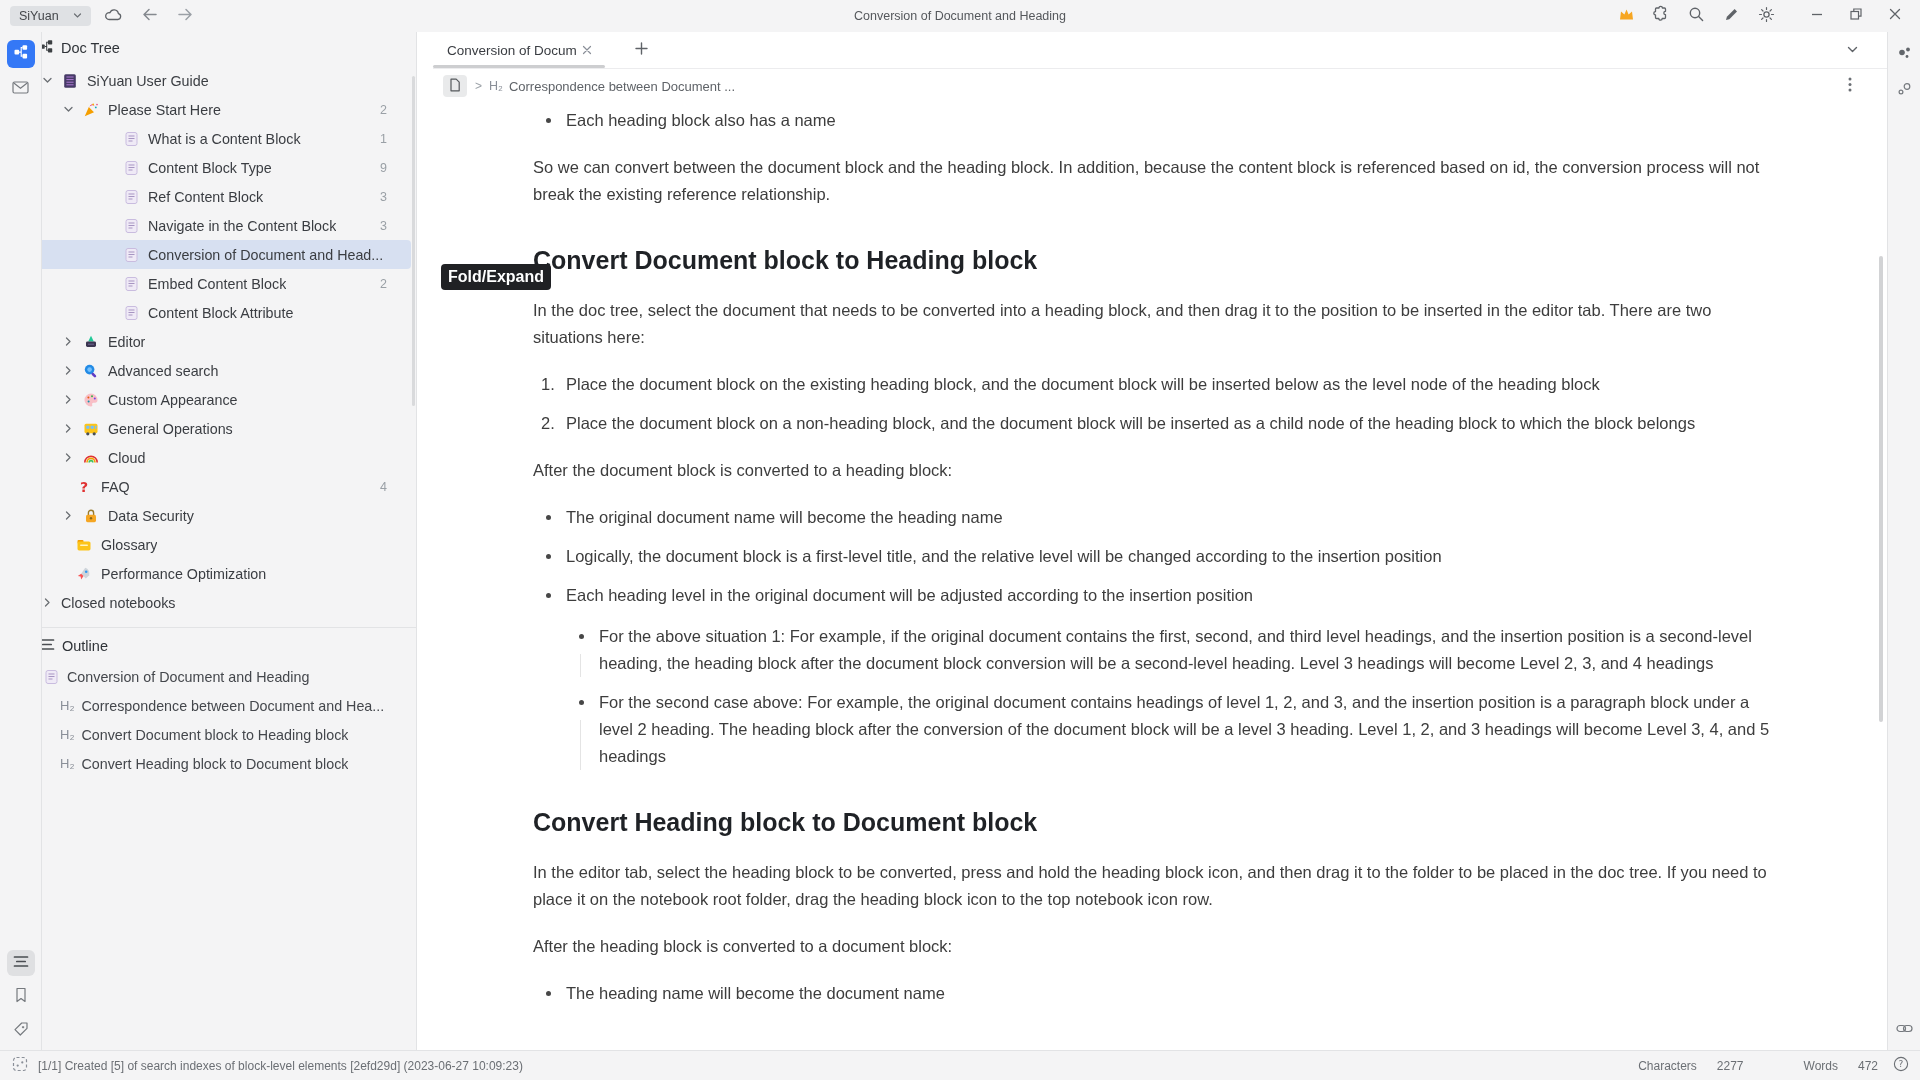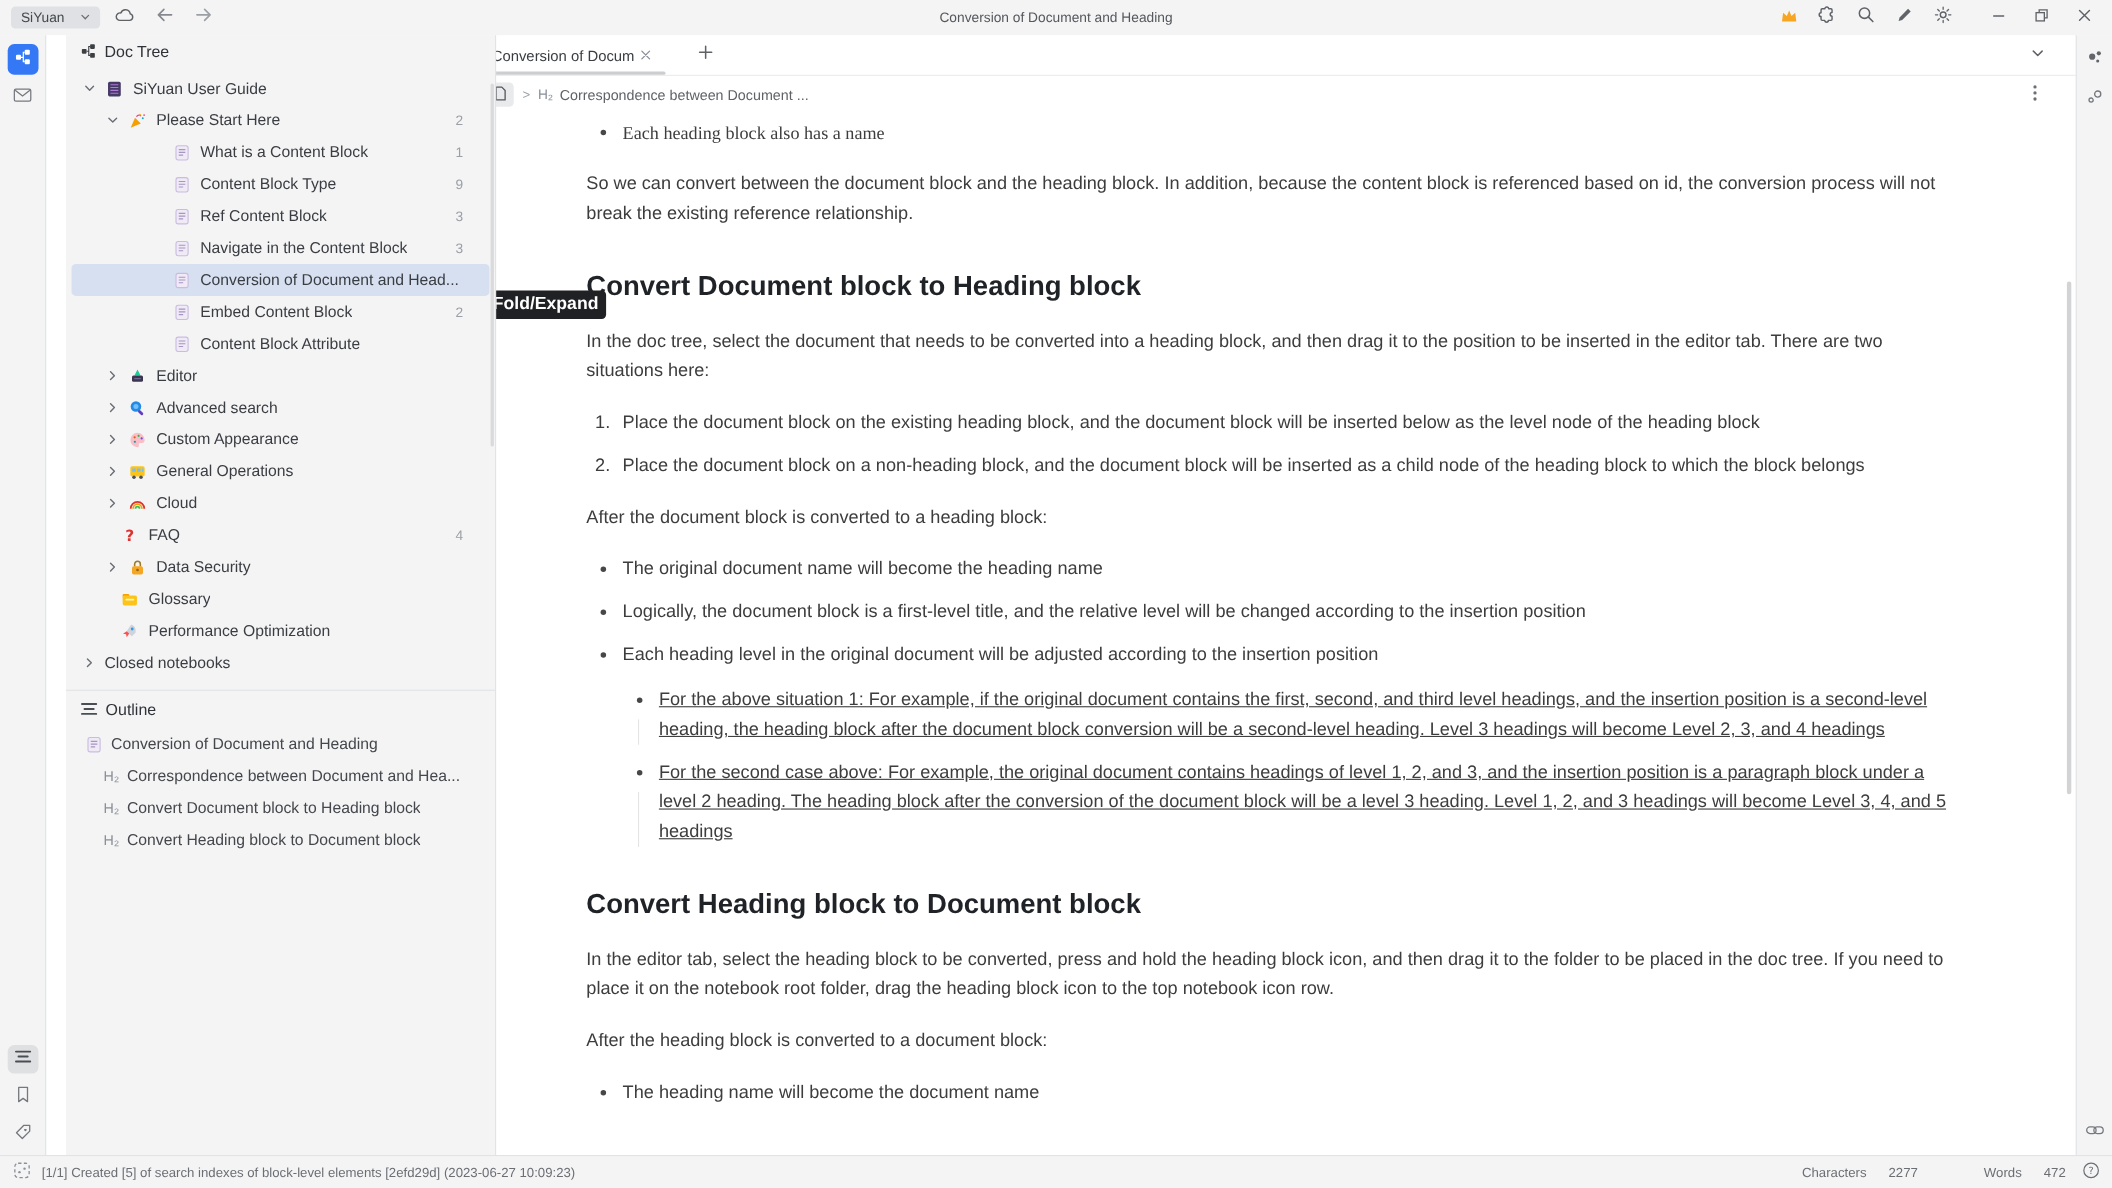--- a/index.html
+++ b/index.html
@@ -17,21 +17,21 @@
 
   
   .left-rail { position:absolute; left:0; top:32px; width:42px; bottom:30px; background:#f4f4f5; border-right:1px solid #e2e3e5; display:flex; flex-direction:column; align-items:center; z-index:20; }
   .rail-btn { width:28px; height:26px; display:flex; align-items:center; justify-content:center; border-radius:6px; margin-top:8px; }
   .rail-btn.primary { background:#3478f6; height:28px; }
   .rail-spacer { flex:1; }
   .rail-btn.active { background:#dfe0e2; }
   .left-rail .bottom-group { margin-bottom:6px; display:flex; flex-direction:column; align-items:center; }
 
   
-  .sidebar { position:absolute; left:60px; top:32px; width:391px; bottom:30px; background:#f4f4f5; border-right:1px solid #e2e3e5; display:flex; flex-direction:column; z-index:10; }
+  .sidebar { position:absolute; left:26px; top:32px; width:391px; bottom:30px; background:#f4f4f5; border-right:1px solid #e2e3e5; display:flex; flex-direction:column; z-index:10; }
   .panel-header { height:32px; flex:none; display:flex; align-items:center; gap:7px; padding-left:13px; font-size:14.5px; color:#2f3338; }
   .tree { padding:2px 0 4px 0; }
   .tree-row { height:29px; margin:0 5px; display:flex; align-items:center; border-radius:4px; font-size:14.3px; color:#3a3d42; cursor:default; white-space:nowrap; }
   .tree-row.selected { background:#d7e0f1; }
   .tree-arrow { width:16px; height:16px; flex:none; display:flex; align-items:center; justify-content:center; margin-right:6px; }
   .tree-ico { width:18px; height:18px; flex:none; display:flex; align-items:center; justify-content:center; margin-right:8px; }
   .tree-label { overflow:hidden; text-overflow:clip; }
   .tree-count { margin-left:auto; padding-right:24px; font-size:12.5px; color:#9aa0a6; }
   .side-divider { height:1px; background:#e2e3e5; margin-top:6px; flex:none; }
   .outline-panel .panel-header { margin-top:2px; }
@@ -61,23 +61,23 @@
   .content { padding:0 107px 0 100px; margin-top:-9px; }
   .content p { font-size:16.5px; line-height:27px; color:#3d3d3d; margin:20px 0; }
   .content h2 { font-size:25px; line-height:33px; font-weight:700; color:#1f2226; margin:36px 0 20px; position:relative; }
   .h2-gutter { position:absolute; left:-44px; top:9px; display:flex; align-items:center; gap:4px; font-weight:400; }
   .h2-gutter .g-h2 { font-size:13px; color:#9aa0a6; }
   .h2-gutter .g-fold { font-size:9px; color:#3c4043; }
   .content ul, .content ol { list-style:none; margin:14px 0; }
   .content li { position:relative; padding-left:33px; margin:12px 0; font-size:16.5px; line-height:27px; color:#3d3d3d; }
   .content ul > li::before { content:""; position:absolute; left:13px; top:11px; width:5px; height:5px; border-radius:50%; background:#474747; }
   .content ol > li > .num { position:absolute; left:8px; top:0; }
-  .content .nested { margin:12px 0 17px 33px;text-decoration:underline; }
+  .content .nested { margin:12px 0 17px 33px; }
   .content li.guide::after { content:""; position:absolute; left:14px; top:31px; bottom:0px; width:1px; background:#e4e4e4; }
-  .clip-list { margin-top:0 !important;font-family:Liberation Serif, serif; }
+  .clip-list { margin-top:0 !important; }
 
   .tooltip { position:absolute; left:8px; top:160px; background:#202124; color:#fff; font-size:16px; font-weight:700; padding:4px 7px; border-radius:4px; z-index:5; white-space:nowrap; }
 
   
   .right-rail { position:absolute; right:0; top:32px; width:33px; bottom:30px; background:#f4f4f5; border-left:1px solid #e2e3e5; display:flex; flex-direction:column; align-items:center; z-index:20; }
   .right-rail .rail-btn { width:26px; height:26px; margin-top:10px; }
   .right-rail .bottom-group { margin-top:auto; margin-bottom:8px; }
 
   
   .statusbar { position:absolute; left:0; bottom:0; width:1920px; height:30px; background:#f4f4f5; border-top:1px solid #e2e3e5; display:flex; align-items:center; font-size:12px; color:#6b6f74; z-index:30; }

